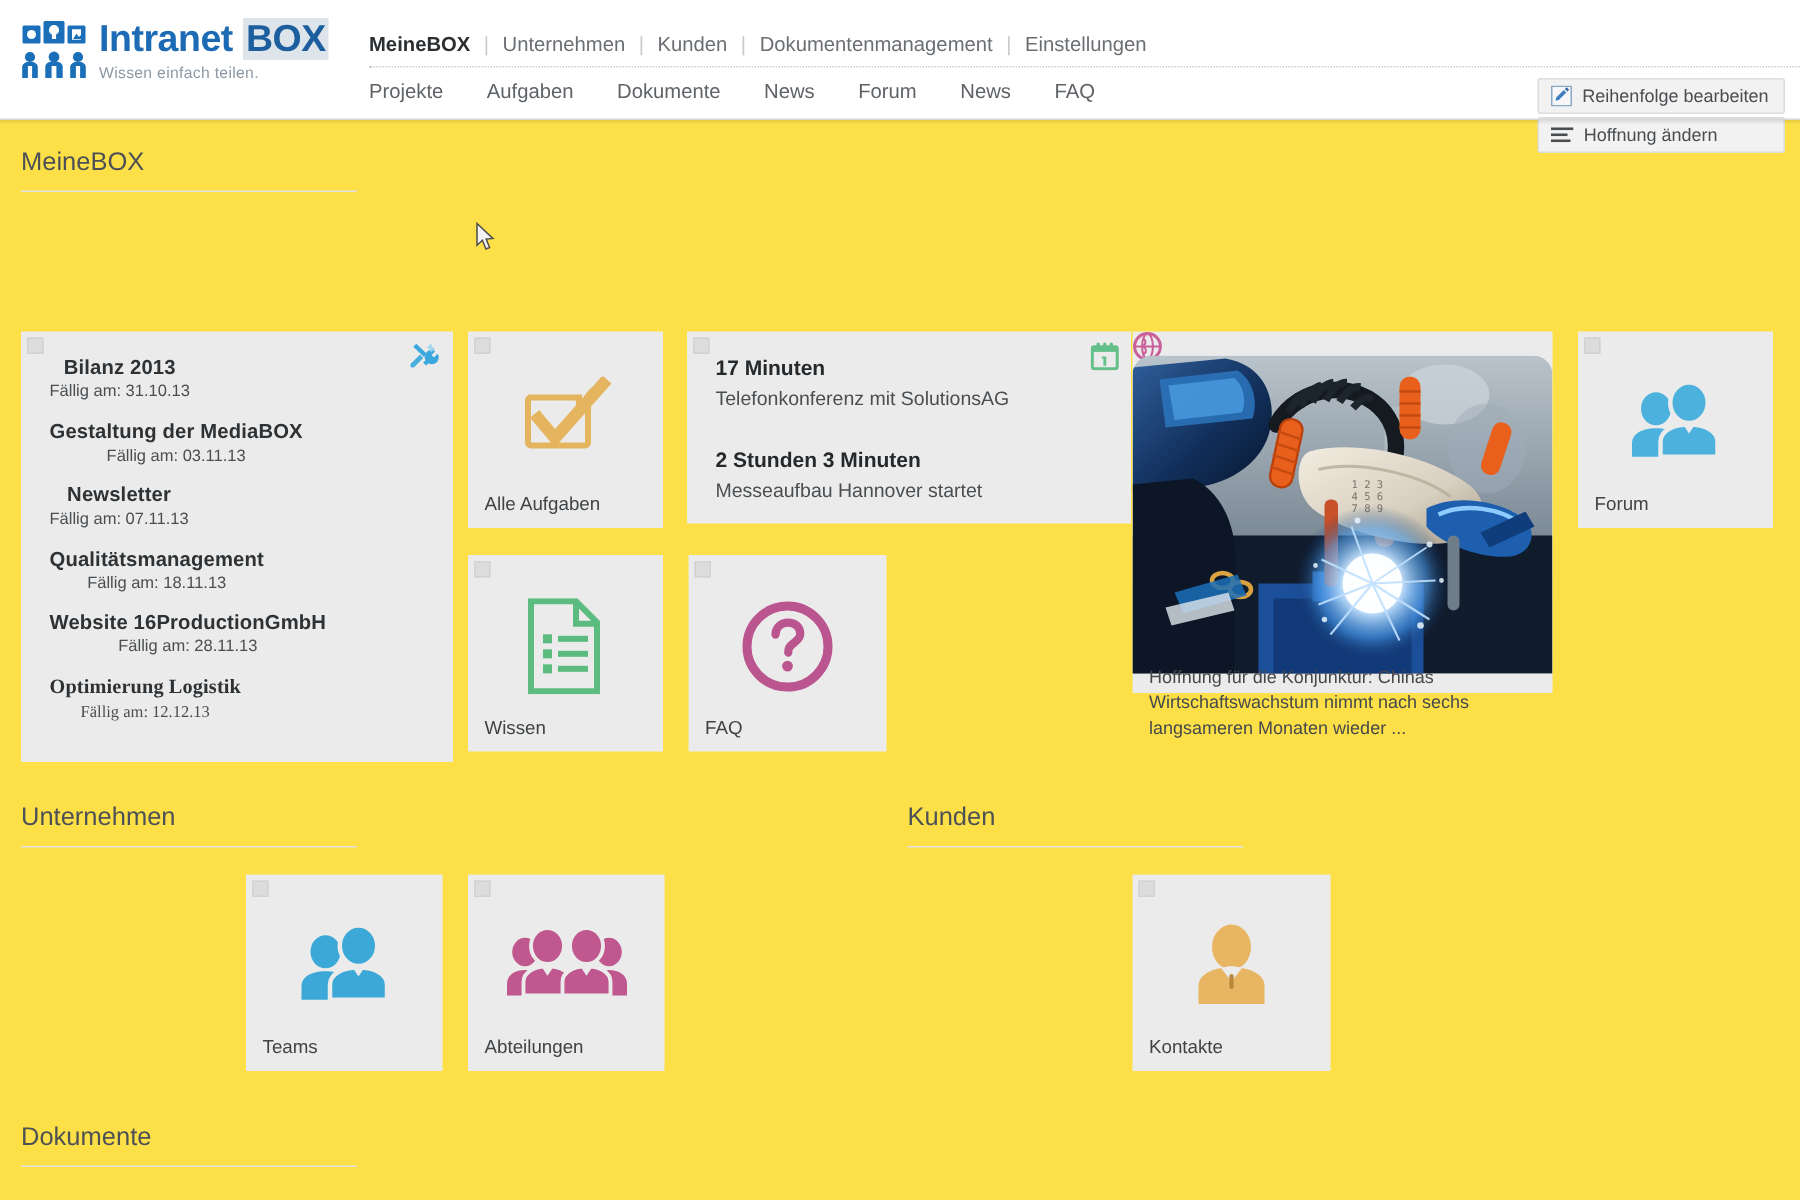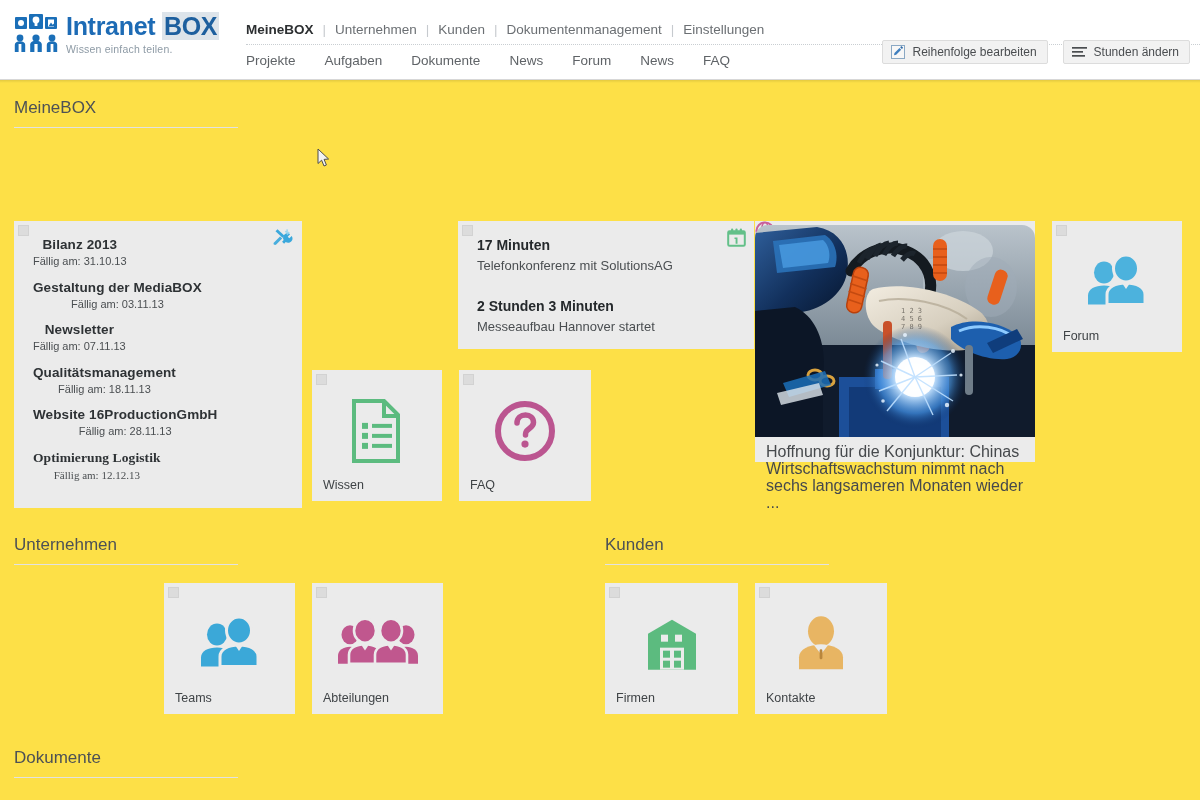--- a/index.html
+++ b/index.html
@@ -25,21 +25,21 @@
 
   .nav-block { flex: 1; padding-top: 12px; position: relative; }
   .nav-primary { display: flex; align-items: baseline; font-size: 13.5px; padding-left: 14px; }
   .nav-primary .item { color: #6b6f73; white-space: nowrap; cursor: pointer; }
   .nav-primary .item.active { color: #2c2f31; font-weight: bold; }
   .nav-primary .sep { color: #c6cace; margin: 0 9px; }
   .nav-divider { margin: 7px 0 0 14px; border-top: 1px dotted #c9ced2; height:0; }
   .nav-secondary { display: flex; font-size: 13.5px; padding-left: 14px; margin-top: 8px; gap: 29px;}
   .nav-secondary .item { color: #5f6367; white-space: nowrap; cursor:pointer; }
 
-  .header-actions { position: absolute; right: 10px; top: 40px; display: flex; gap: 15px; }
+  .header-actions { position: absolute; right: 10px; top: 52px; display: flex; gap: 2px; flex-direction: column; }
   .hbtn {
     display: flex; align-items: center; gap: 7px;
     background: #f2f2f2; border: 1px solid #dcdcdc; border-radius: 2px;
     padding: 4px 10px 4px 8px; font-size: 12px; color: #4a4d50; cursor: pointer;
     white-space: nowrap;
   }
   .hbtn svg { display:block; }
   .header-bottom-line { position:absolute; left:0; right:0; bottom:0; height:1px; background:#d7d7d7; }
   .header-shadow { position:absolute; left:0; right:0; bottom:-3px; height:3px;
     background: linear-gradient(to bottom, rgba(0,0,0,.10), rgba(0,0,0,0)); }
@@ -73,23 +73,23 @@
   .task-due { font-size: 11px; color: #4a4e51; margin-top: 3px; }
 
   
   .cal-tile { position: absolute; left: 458px; top: 141px; width: 296px; height: 128px; }
   .cal-entry { position: absolute; left: 19px; }
   .cal-time { font-size: 14px; font-weight: bold; color: #25292c; }
   .cal-desc { font-size: 13px; color: #4a4e51; margin-top: 5px; }
 
   
   .news-tile { position: absolute; left: 755px; top: 141px; width: 280px; height: 241px; background:#ebebeb;}
-  .news-photo { position: absolute; left: 0; top: 4px; width: 280px; height: 264px; overflow: hidden; border-radius: 13px; }
+  .news-photo { position: absolute; left: 0; top: 16px; width: 280px; height: 264px; overflow: hidden; border-radius: 13px; }
   .news-text { position: absolute; left: 11px; right: 8px; top: 222px;
-    font-size: 16px; line-height: 17px; color: #46494c; }
+    font-size: 12px; line-height: 17px; color: #46494c; }
 
   
   .doc-sub { font-size: 13px; color: #3d4144; }
 
   .cursor-arrow { position: absolute; left: 317px; top: 148px; z-index: 50; }
 </style>
 </head>
 <body>
 
 <div class="page">
@@ -168,21 +168,21 @@
       <div class="hbtn">
         <span>
           <svg width="15" height="13" viewBox="0 0 15 13">
             <g fill="#4a4d50">
               <rect x="0" y="1" width="15" height="1.7"></rect>
               <rect x="0" y="5" width="11" height="1.7"></rect>
               <rect x="0" y="9" width="13" height="1.7"></rect>
             </g>
           </svg>
         </span>
-        <span>Stunden ändern</span>
+        <span>Hoffnung ändern</span>
       </div>
     </div>
     <div class="header-bottom-line"></div>
     <div class="header-shadow"></div>
   </div>
 
   <div class="content">
 
     <div class="section-title">MeineBOX</div>
     <div class="section-rule"></div>
@@ -222,20 +222,30 @@
             <div class="task-name">Website 16ProductionGmbH</div>
             <div class="task-due">Fällig am: 28.11.13</div>
           </div>
           <div class="task-row" style="top: 229px; font-family: Liberation Serif, serif;">
             <div class="task-name">Optimierung Logistik</div>
             <div class="task-due">Fällig am: 12.12.13</div>
           </div>
         </div>
     </div>
 
+    <div class="tile" id="tile-aufgaben" style="position:absolute;left:312px;top:141px;width:130px;height:131px;">
+      <span class="grip"></span>
+      <span class="tile-icon-center">
+        <svg width="62" height="62" viewBox="0 0 62 62">
+          <path d="M6 14h34v6.5L46 13v31a2 2 0 0 1-2 2H8a2 2 0 0 1-2-2V16a2 2 0 0 1 2-2z" fill="none" stroke="#e5b45f" stroke-width="4"></path>
+          <path d="M13 28l11 13L56 5" fill="none" stroke="#e5b45f" stroke-width="8" stroke-linecap="square"></path>
+        </svg>
+      </span>
+      <span class="tile-label">Alle Aufgaben</span>
+    </div>
 
     <div class="tile cal-tile">
       <span class="grip"></span>
       <span class="corner-icon">
         <svg width="19" height="19" viewBox="0 0 19 19">
           <rect x="1.2" y="3.2" width="16.6" height="14.6" rx="1.3" fill="none" stroke="#63c089" stroke-width="2"></rect>
           <rect x="1.2" y="3.2" width="16.6" height="3.4" fill="#63c089"></rect>
           <rect x="4" y="0.4" width="2.2" height="4" rx="1" fill="#63c089"></rect>
           <rect x="8.4" y="0.4" width="2.2" height="4" rx="1" fill="#63c089"></rect>
           <rect x="12.8" y="0.4" width="2.2" height="4" rx="1" fill="#63c089"></rect>
@@ -478,40 +488,20 @@
         </svg>
       </span>
       <span class="tile-label">Teams</span>
     </div>
 
     <div style="position:absolute;left:605px;top:455px;">
       <div class="section-title" style="padding-top:0;">Kunden</div>
       <div class="section-rule"></div>
     </div>
 
-    <div class="tile" style="position:absolute;left:605px;top:503px;width:133px;height:131px;">
-      <span class="grip"></span>
-      <span class="tile-icon-center">
-        <svg width="52" height="54" viewBox="0 0 52 54">
-          <path d="M26 2 L50 16 V52 H2 V16 Z" fill="#5cbb7f"></path>
-          <g fill="#ebebeb">
-            <rect x="15" y="17" width="7" height="7"></rect>
-              <rect x="29" y="17" width="7" height="7"></rect>
-          </g>
-          <rect x="14" y="30" width="24" height="22" fill="#ebebeb"></rect>
-          <g fill="#5cbb7f">
-            <rect x="17" y="33" width="7" height="7"></rect>
-              <rect x="28" y="33" width="7" height="7"></rect>
-            <rect x="17" y="43" width="7" height="7"></rect>
-              <rect x="28" y="43" width="7" height="7"></rect>
-          </g>
-        </svg>
-      </span>
-      <span class="tile-label">Firmen</span>
-    </div>
 
     <div class="tile" style="position:absolute;left:755px;top:503px;width:132px;height:131px;">
       <span class="grip"></span>
       <span class="tile-icon-center">
         <svg width="52" height="58" viewBox="0 0 52 58">
           <ellipse cx="26" cy="16" rx="13" ry="15" fill="#e8b563"></ellipse>
           <path d="M4 54V42c0-8 10-12.5 22-12.5S48 34 48 42v12z" fill="#e8b563"></path>
           <path d="M19 30l7 9 7-9c-2.2-.8-4.5-1.2-7-1.2s-4.8.4-7 1.2z" fill="#ebebeb"></path>
           <rect x="24.6" y="34" width="2.8" height="10" rx="1.3" fill="#b9863c"></rect>
         </svg>

